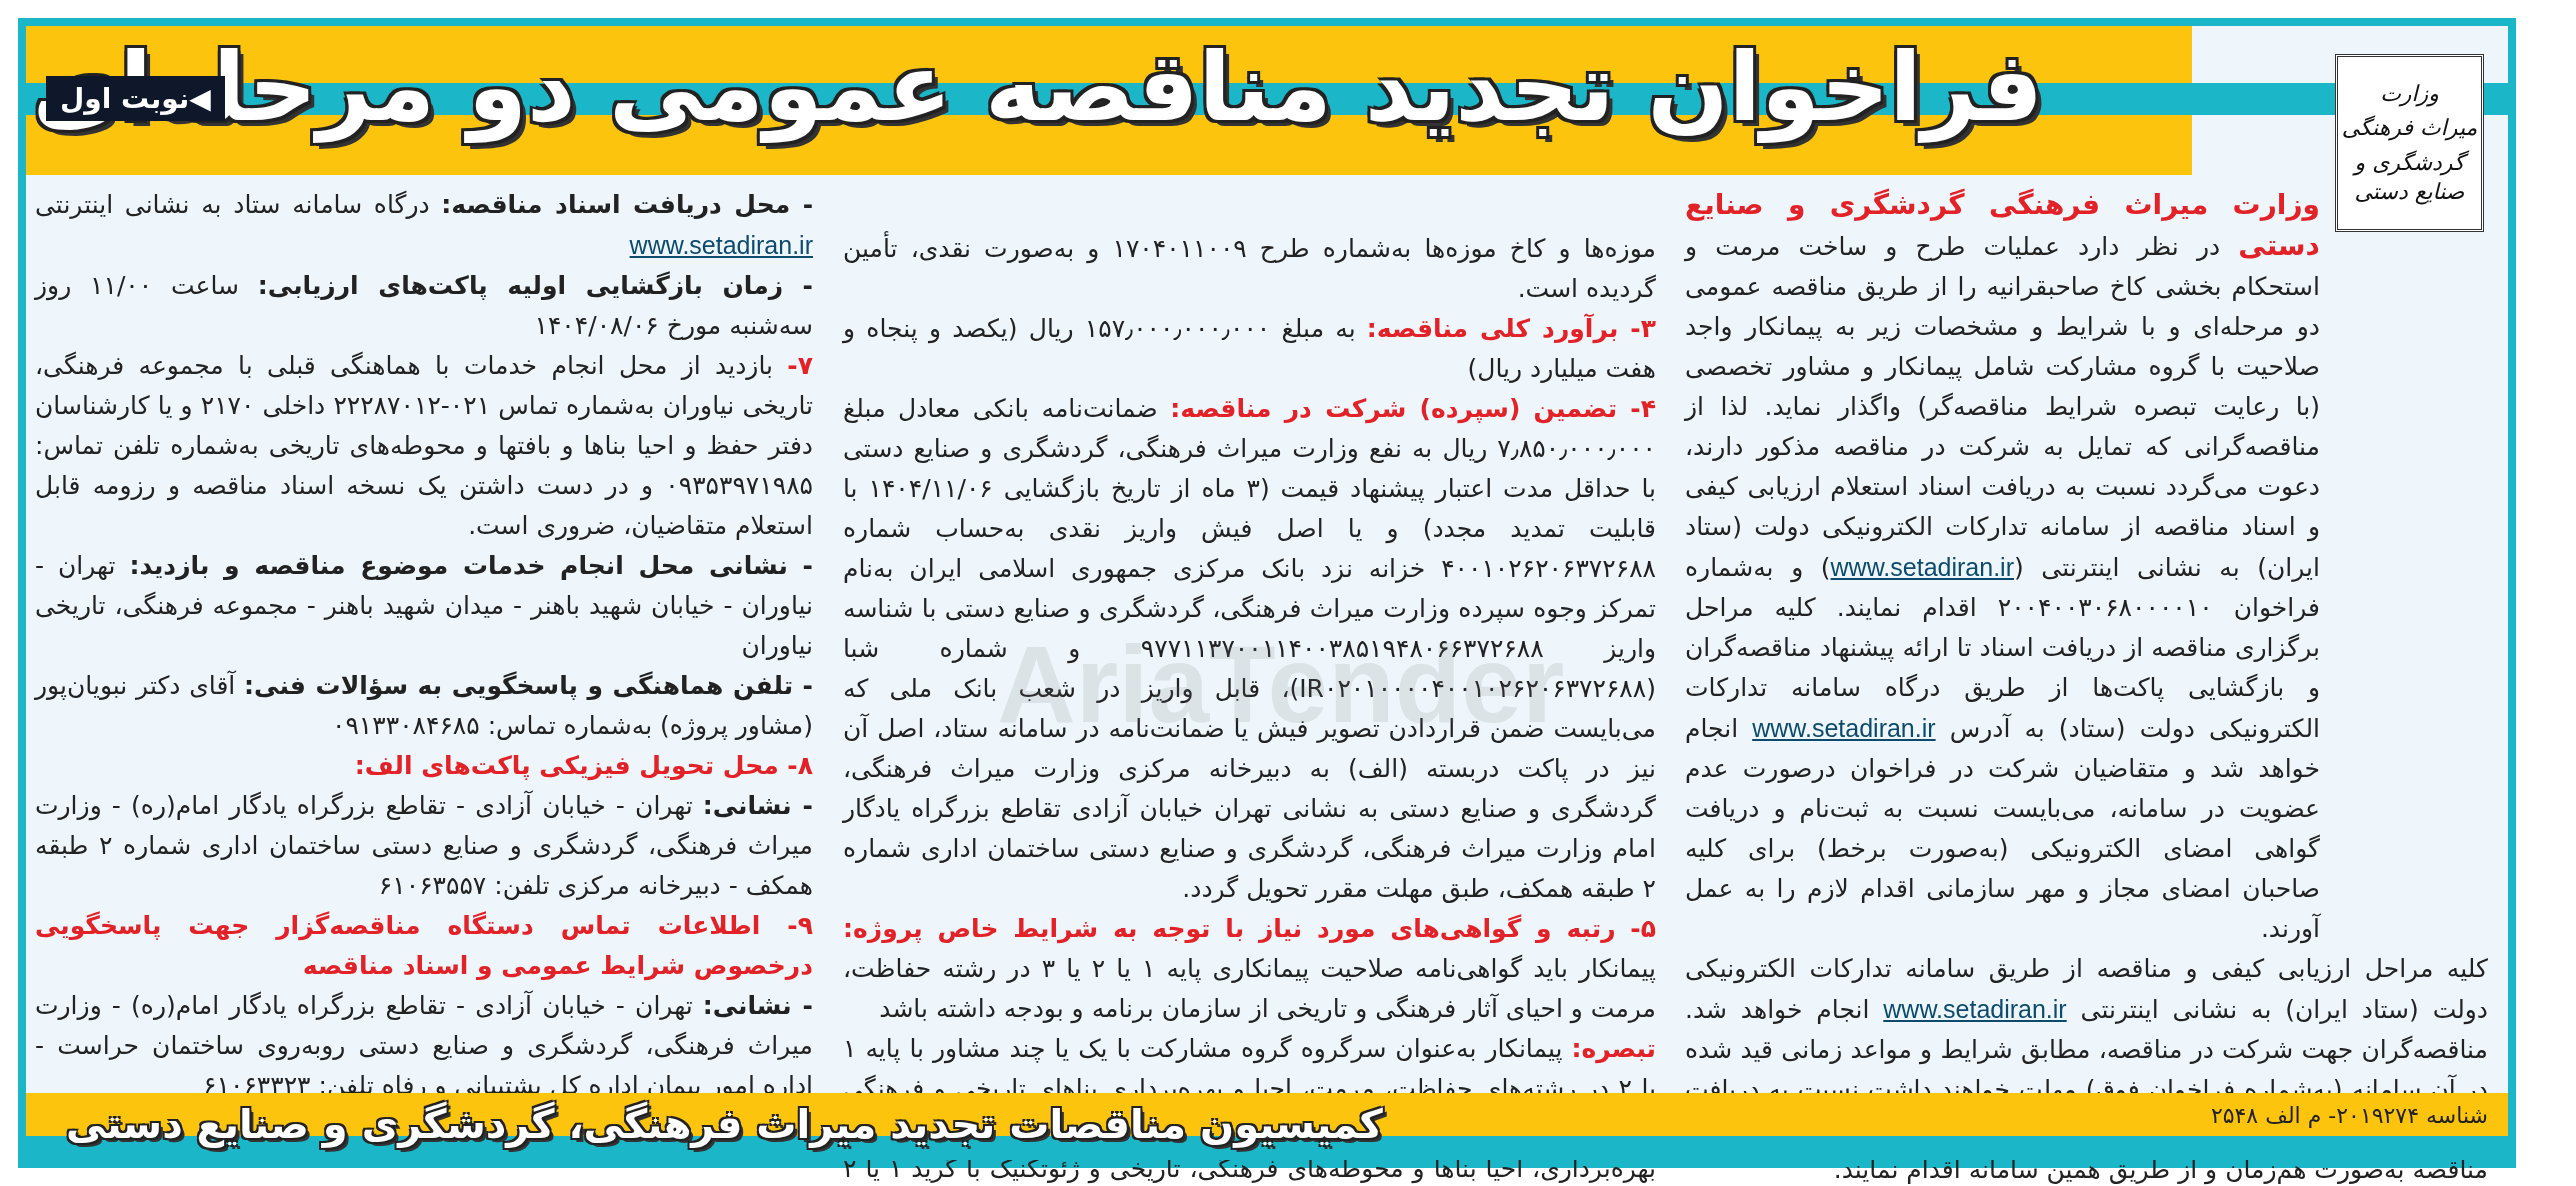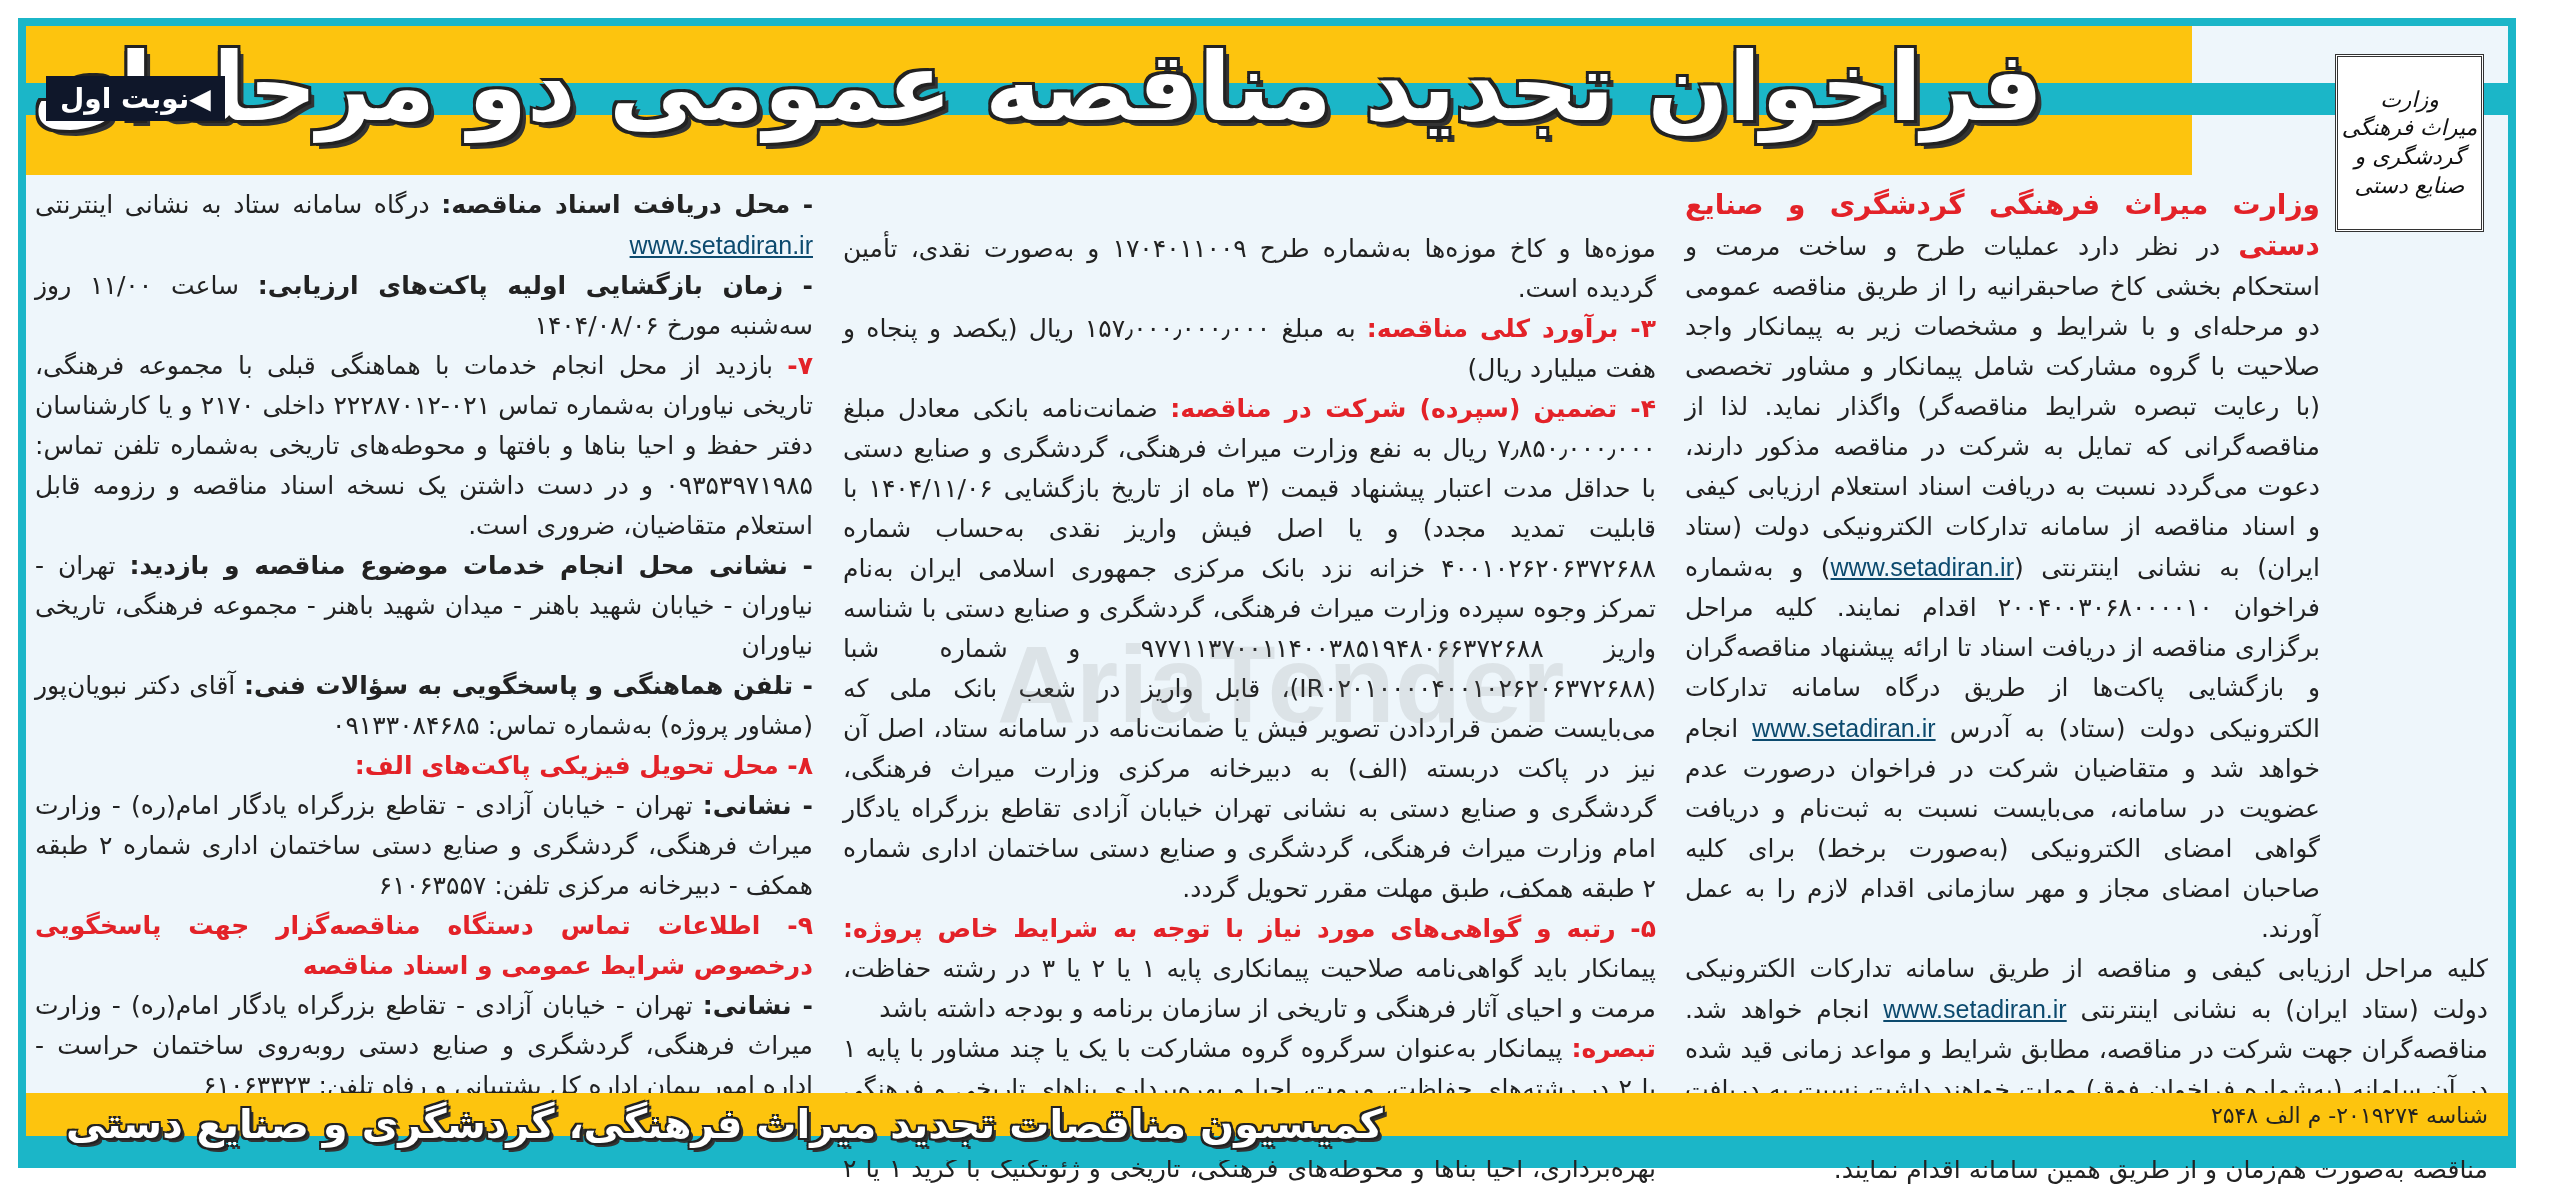--- a/index.html
+++ b/index.html
@@ -11,21 +11,21 @@
   .header .stripe { position:absolute; left:0; right:0; top:57px; height:32px; background:#1bb6c8; }
   .title { position:absolute; right:149px; top:6px; font-size:95px; font-weight:bold; color:#fff;
            direction:rtl; white-space:nowrap; letter-spacing:1px;
            text-shadow: -3px -3px 0 #222, 3px -3px 0 #222, -3px 3px 0 #222, 3px 3px 0 #222, 6px 6px 0 #333; }
   .badge { position:absolute; left:20px; top:50px; background:#0f172a; color:#fff; font-weight:bold;
            font-size:28px; padding:6px 14px; direction:rtl; }
   .logo-stripe { position:absolute; left:2166px; right:0; top:57px; height:32px; background:#1bb6c8; }
   .logo { position:absolute; right:24px; top:28px; width:149px; height:178px; background:#fff;
           border:3px double #333; box-sizing:border-box; display:flex; flex-direction:column;
           align-items:center; justify-content:center; direction:rtl; font-family:"DejaVu Serif", serif;
-          font-style:italic; font-size:22px; line-height:1.3; color:#111; text-align:center; }
+          font-style:italic; font-size:22px; line-height:1.3; color:#111; text-align:center;gap:6px; }
   .columns { position:absolute; top:149px; left:0; right:0; height:892px; direction:rtl; }
   .col { position:absolute; top:10px; font-size:25px; line-height:40px; direction:rtl; text-align:justify; }
   .col-right { right:20px; width:803px; }
   .col-mid { right:852px; width:813px;margin-top:44px; }
   .col-left { right:1695px; width:778px; }
   .col p { margin:0; }
   .red { color:#e32228; font-weight:bold; }
   .b { font-weight:bold; }
   .link { color:#0c4a6e; text-decoration:underline; direction:ltr; unicode-bidi:embed; font-family:"Liberation Sans", sans-serif; }
   .intro-title { font-size:28px; }

